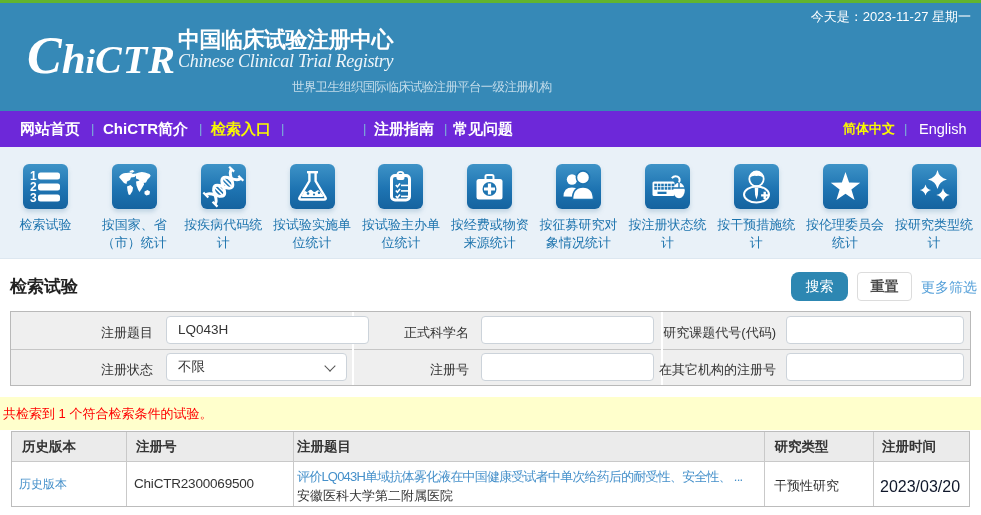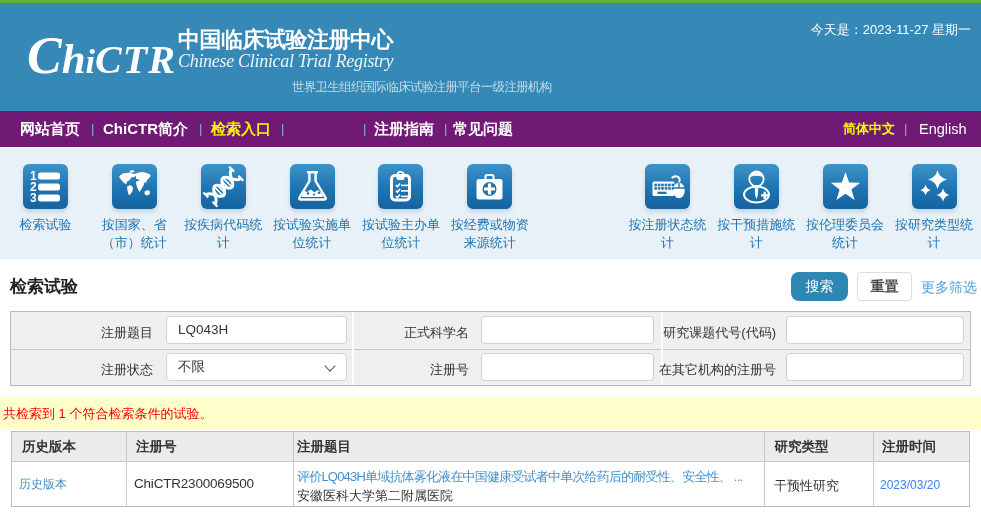--- a/index.html
+++ b/index.html
@@ -9,23 +9,23 @@
 #green { position:absolute; left:0; top:0; width:981px; height:3px; background:#62b42e; }
 #hdr { position:absolute; left:0; top:3px; width:981px; height:108px; background:#3689b7; }
 #logo { position:absolute; left:27px; top:23px; color:#fff; font-family:"Liberation Serif",serif; font-style:italic; font-weight:bold; white-space:nowrap; }
 #logo .c1 { font-size:52px; }
 #logo .c2 { font-size:43px; }
 #logo .c3 { font-size:34px; }
 #logo .c4 { font-size:40px; letter-spacing:1px; }
 #cntitle { position:absolute; left:178px; top:22px; color:#fff; font-size:22px; font-weight:bold; letter-spacing:-0.5px; white-space:nowrap; }
 #entitle { position:absolute; left:178px; top:48px; color:#eef5f9; font-size:18px; letter-spacing:-0.3px; font-style:italic; font-family:"Liberation Serif",serif; white-space:nowrap; }
 #whosub { position:absolute; left:292px; top:76px; color:#c3dcea; font-size:12.5px; letter-spacing:-0.7px; white-space:nowrap; }
-#today { position:absolute; right:10px; top:18px; color:#fdfeff; font-size:13px; }
-
-#nav { position:absolute; left:0; top:111px; width:981px; height:36px; background:#701a75; }
+#today { position:absolute; right:10px; top:5px; color:#fdfeff; font-size:13px; }
+
+#nav { position:absolute; left:0; top:111px; width:981px; height:36px; background:#6d28d9; }
 #nav span.it { position:absolute; top:0; line-height:36px; font-size:15px; font-weight:bold; color:#fff; white-space:nowrap; }
 #nav span.sep { position:absolute; top:0; line-height:35px; font-size:13px; color:#7db4d8; }
 #nav span.it.yel { color:#f8f800; }
 
 #strip { position:absolute; left:0; top:147px; width:981px; height:112px; background:#e9f1f8; border-bottom:1px solid #dde7f0; }
 .icell { position:absolute; top:0; width:90px; text-align:center; }
 .tile { margin:17px auto 0 auto; width:45px; height:45px; border-radius:6px; background:linear-gradient(180deg,#3e93c7 0%,#1e74b2 55%,#15639f 100%); box-shadow:0 3px 4px rgba(120,160,190,0.35); }
 .ilab { margin-top:7px; font-size:13px; line-height:18px; color:#1c73ad; }
 
 #shead { position:absolute; left:10px; top:275px; font-size:17px; font-weight:bold; color:#222; }
@@ -138,20 +138,31 @@
 </div>
 <div class="icell" style="left:444.8px">
 <div class="tile"><svg width="45" height="45" viewBox="0 0 45 45">
             <path d="M18.5,15.5 v-3 q0,-1.5 1.5,-1.5 h5 q1.5,0 1.5,1.5 v3" fill="none" stroke="#fff" stroke-width="2"></path>
 <rect x="9.5" y="15" width="26" height="20.5" rx="2.5" fill="#fff"></rect>
 <circle cx="22.5" cy="25" r="7" fill="#1e74b1"></circle>
 <path fill="#fff" d="M20.9,19.5 h3.2 v3.9 h3.9 v3.2 h-3.9 v3.9 h-3.2 v-3.9 h-3.9 v-3.2 h3.9 Z"></path>
           </svg></div>
 <div class="ilab">按经费或物资<br>来源统计</div>
 </div>
+<div class="icell" style="left:533.6px">
+<div class="tile"><svg width="45" height="45" viewBox="0 0 45 45">
+            <g fill="#fff">
+<circle cx="16" cy="15.5" r="5.2"></circle>
+<path d="M7.5,32.5 q0,-9 8.5,-9 q4,0 6.2,2.2 l-3.2,7 Z"></path>
+<circle cx="27" cy="13.5" r="6.6" stroke="#1e74b1" stroke-width="1.6"></circle>
+<path stroke="#1e74b1" stroke-width="1.6" d="M16.5,35.5 q0,-12.5 10.5,-12.5 q10.5,0 10.5,12.5 Z"></path>
+</g>
+          </svg></div>
+<div class="ilab">按征募研究对<br>象情况统计</div>
+</div>
 <div class="icell" style="left:622.4px">
 <div class="tile"><svg width="45" height="45" viewBox="0 0 45 45">
             <rect x="7.5" y="17.5" width="22" height="14.5" rx="1.5" fill="#fff"></rect>
 <rect x="9.3" y="19.7" width="2.6" height="2.6" fill="#1e74b1"></rect>
             <rect x="12.8" y="19.7" width="2.6" height="2.6" fill="#1e74b1"></rect>
             <rect x="16.2" y="19.7" width="2.6" height="2.6" fill="#1e74b1"></rect>
             <rect x="19.7" y="19.7" width="2.6" height="2.6" fill="#1e74b1"></rect>
             <rect x="23.1" y="19.7" width="2.6" height="2.6" fill="#1e74b1"></rect>
             <rect x="26.6" y="19.7" width="2.6" height="2.6" fill="#1e74b1"></rect>
             <rect x="9.3" y="23.1" width="2.6" height="2.6" fill="#1e74b1"></rect>
@@ -199,21 +210,21 @@
 <div id="ftab">
   <div class="fsep-h"></div>
   <div class="fsep-v" style="left:341px"></div>
   <div class="fsep-v" style="left:650px"></div>
   <div class="flab" style="right:817px;top:12px">注册题目</div>
   <div class="flab" style="right:501px;top:12px">正式科学名</div>
   <div class="flab" style="right:194px;top:12px">研究课题代号(代码)</div>
   <div class="flab" style="right:817px;top:49px">注册状态</div>
   <div class="flab" style="right:501px;top:49px">注册号</div>
   <div class="flab" style="right:194px;top:49px">在其它机构的注册号</div>
-  <div class="finp" style="left:155px;top:4px;width:181px">LQ043H</div>
+  <div class="finp" style="left:155px;top:4px;width:203px">LQ043H</div>
   <div class="finp" style="left:470px;top:4px;width:173px"></div>
   <div class="finp" style="left:775px;top:4px;width:178px"></div>
   <div class="finp" style="left:155px;top:41px;width:181px">不限<span style="position:absolute;right:12px;top:8px;width:8px;height:8px;border-right:1.6px solid #555;border-bottom:1.6px solid #555;transform:rotate(45deg)"></span></div>
   <div class="finp" style="left:470px;top:41px;width:173px"></div>
   <div class="finp" style="left:775px;top:41px;width:178px"></div>
 </div>
 <div id="msg">共检索到 1 个符合检索条件的试验。</div>
 <div id="rtab">
   <div id="rhead"></div>
   <div class="rcol" style="left:114px"></div>
@@ -223,15 +234,15 @@
   <div class="rh" style="left:10px">历史版本</div>
   <div class="rh" style="left:124px">注册号</div>
   <div class="rh" style="left:285px">注册题目</div>
   <div class="rh" style="left:762.5px">研究类型</div>
   <div class="rh" style="left:870px">注册时间</div>
   <div class="rd" style="left:7px;top:44px;font-size:12px"><a class="blue" href="#">历史版本</a></div>
   <div class="rd" style="left:122px;top:44px;font-size:13.5px;letter-spacing:-0.2px;color:#333">ChiCTR2300069500</div>
   <div class="rd" style="left:285px;top:36px;font-size:13px;letter-spacing:-0.8px"><a class="blue" href="#">评价LQ043H单域抗体雾化液在中国健康受试者中单次给药后的耐受性、安全性、&nbsp;...</a></div>
   <div class="rd" style="left:285px;top:55px;font-size:13px;color:#333">安徽医科大学第二附属医院</div>
   <div class="rd" style="left:762px;top:45px;font-size:13px;color:#333">干预性研究</div>
-  <div class="rd" style="left:868px;top:46px;font-size:12px;color:#3b82f6">2023/03/20</div>
+  <div class="rd" style="left:868px;top:46px;font-size:16px;color:#0f172a">2023/03/20</div>
 </div>
 </div>
 
 </body></html>

